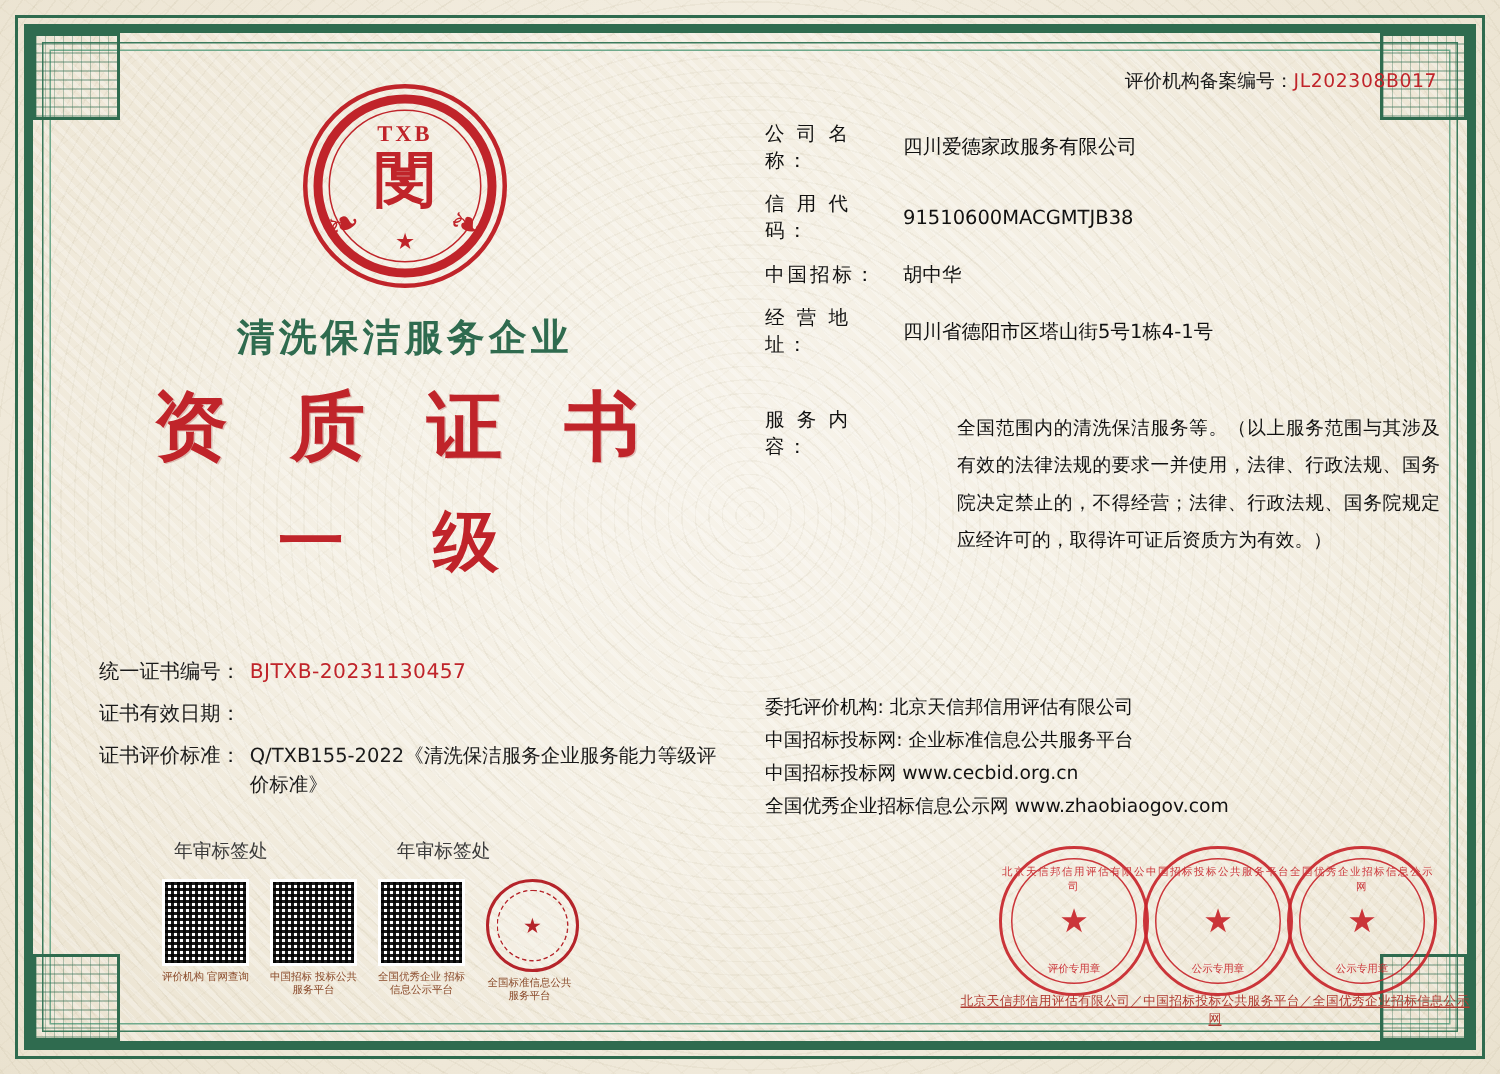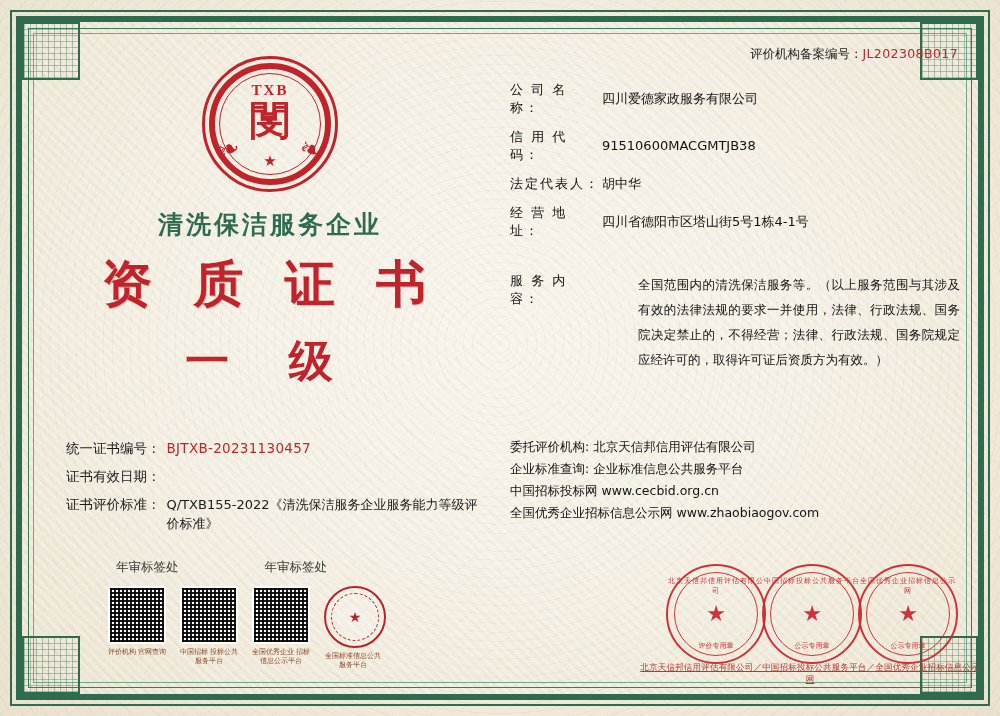--- a/index.html
+++ b/index.html
@@ -320,21 +320,21 @@
   .service-text {
     font-size: 12.5px;
     line-height: 25px;
     color: #111;
     text-align: justify;
   }
 
   .right-lower {
     position: absolute;
     left: 470px;
-    top: 396px;
+    top: 420px;
     width: 470px;
     font-family: "DejaVu Sans", sans-serif;
     font-size: 12.5px;
     line-height: 21px;
     color: #111;
   }
   .rl-row {
     display: flex;
     margin-bottom: 1px;
   }
@@ -497,41 +497,41 @@
 
       <div class="r-row">
         <span class="r-label">公 司 名 称：</span>
         <span class="r-value">四川爱德家政服务有限公司</span>
       </div>
       <div class="r-row">
         <span class="r-label">信 用 代 码：</span>
         <span class="r-value">91510600MACGMTJB38</span>
       </div>
       <div class="r-row">
-        <span class="r-label">法定代表人：</span>
+        <span class="r-label">中国招标：</span>
         <span class="r-value">胡中华</span>
       </div>
       <div class="r-row">
         <span class="r-label">经 营 地 址：</span>
         <span class="r-value">四川省德阳市区塔山街5号1栋4-1号</span>
       </div>
 
       <div class="r-row service">
         <span class="r-label">服 务 内 容：</span>
         <span class="r-value service-text">全国范围内的清洗保洁服务等。（以上服务范围与其涉及有效的法律法规的要求一并使用，法律、行政法规、国务院决定禁止的，不得经营；法律、行政法规、国务院规定应经许可的，取得许可证后资质方为有效。）</span>
       </div>
     </div>
 
     <div class="right-lower">
       <div class="rl-row">
         <span class="rl-label">委托评价机构:</span>
         <span class="rl-value">北京天信邦信用评估有限公司</span>
       </div>
       <div class="rl-row">
-        <span class="rl-label">企业标准查询:</span>
+        <span class="rl-label">中国招标投标网:</span>
         <span class="rl-value">企业标准信息公共服务平台</span>
       </div>
       <div class="rl-row">
         <span class="rl-value rl-sub">中国招标投标网 www.cecbid.org.cn</span>
       </div>
       <div class="rl-row">
         <span class="rl-value rl-sub">全国优秀企业招标信息公示网 www.zhaobiaogov.com</span>
       </div>
     </div>
 

